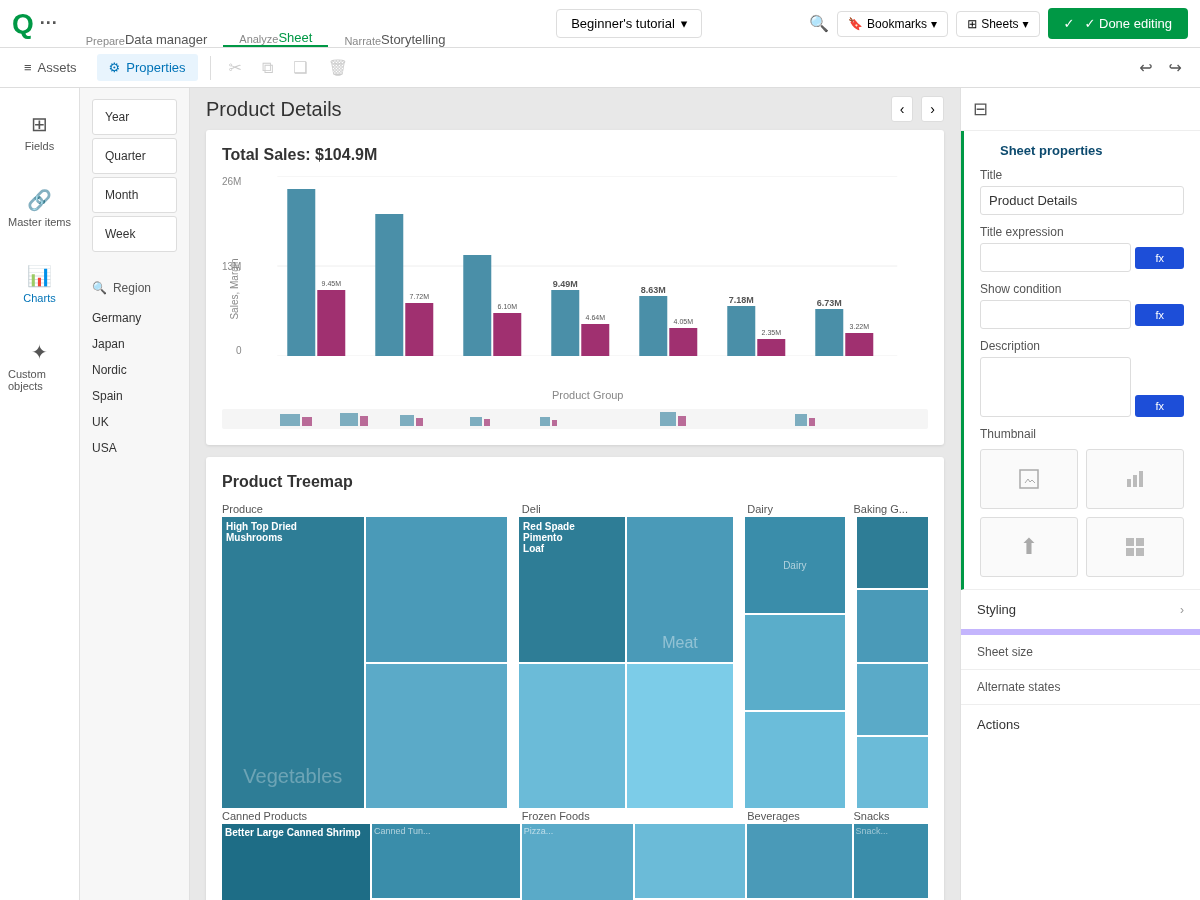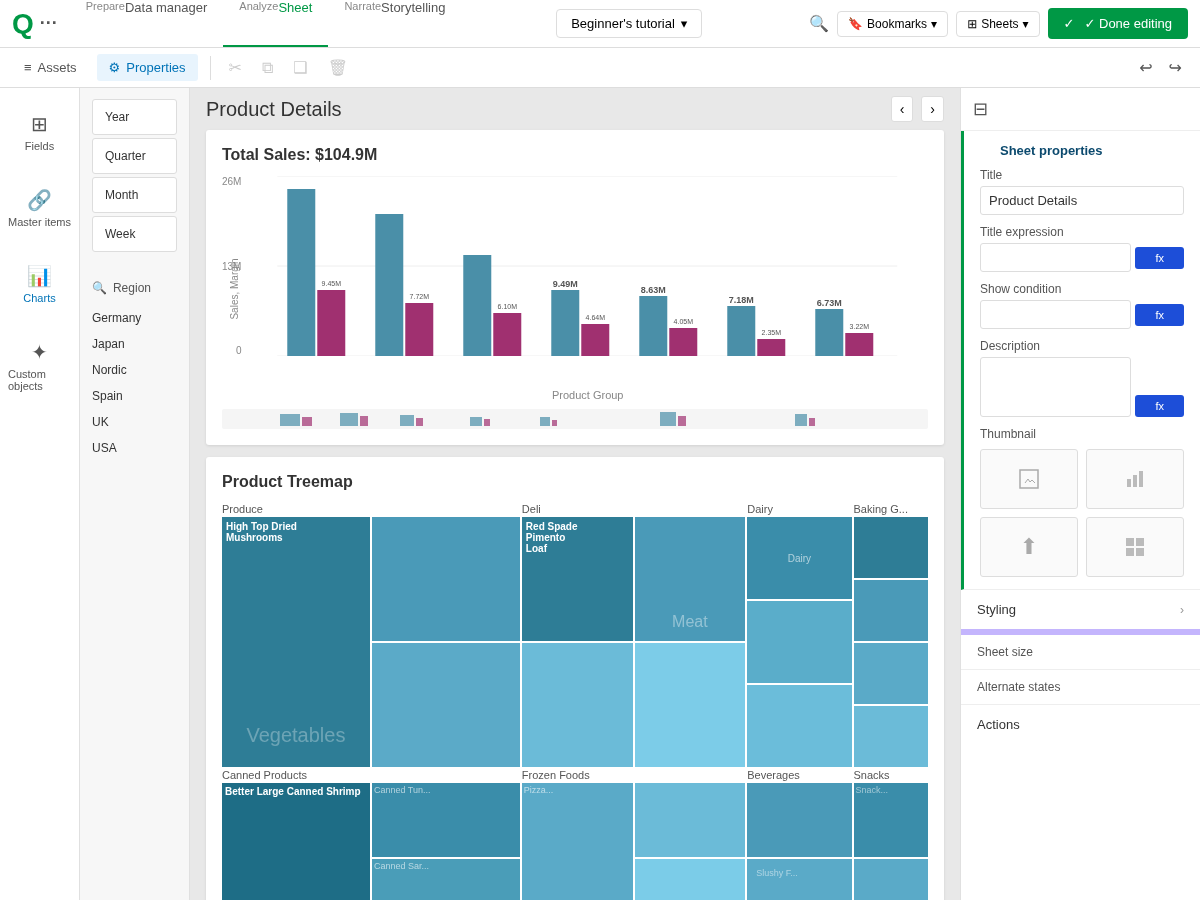--- a/index.html
+++ b/index.html
@@ -8,21 +8,21 @@
     
     .top-nav {
       display: flex; align-items: center; height: 48px;
       background: #fff; border-bottom: 1px solid #ddd;
     }
     .qlik-logo {
       display: flex; align-items: center; gap: 6px;
       padding: 0 12px; font-size: 22px; font-weight: bold; color: #009845;
     }
     .nav-group {
-      display: flex; align-items: flex-start; height: 100%; padding: 0 16px;
+      display: flex; align-items: flex-end; height: 100%; padding: 0 16px;
       cursor: pointer; position: relative; font-size: 12px; color: #555;
     }
     .nav-group .nav-top { font-size: 11px; color: #888; }
     .nav-group .nav-main { font-size: 13px; font-weight: 500; }
     .nav-group.active { border-bottom: 2px solid #009845; }
     .nav-group.active .nav-main { color: #009845; }
     .nav-center { flex: 1; display: flex; justify-content: center; }
     .tutorial-btn {
       display: flex; align-items: center; gap: 6px; padding: 6px 14px;
       border: 1px solid #ddd; border-radius: 4px; cursor: pointer;
@@ -398,21 +398,21 @@
       <div class="chart-box">
         <div class="chart-title">Product Treemap</div>
 
         <div style="display:grid;grid-template-columns:2fr 1.5fr 0.7fr 0.5fr;gap:2px;margin-bottom:2px">
           <div style="font-size:11px;color:#555">Produce</div>
           <div style="font-size:11px;color:#555">Deli</div>
           <div style="font-size:11px;color:#555">Dairy</div>
           <div style="font-size:11px;color:#555">Baking G...</div>
         </div>
 
-        <div style="display:grid;grid-template-columns:2fr 1.5fr 0.7fr 0.5fr;gap:2px;height:250px">
+        <div style="display:grid;grid-template-columns:2fr 1.5fr 0.7fr 0.5fr;gap:12px;height:291px">
 
           <div style="position:relative;overflow:hidden">
             <div style="display:grid;grid-template-columns:1fr 1fr;grid-template-rows:1fr 1fr;height:100%;gap:2px">
               <div style="background:#2e7d96;position:relative;overflow:hidden;grid-row:1/3;cursor:pointer">
                 <div style="font-size:10px;color:#fff;padding:4px;font-weight:600;position:absolute;top:0;left:0">High Top Dried<br>Mushrooms</div>
                 <div style="font-size:20px;color:rgba(255,255,255,0.3);position:absolute;bottom:20px;left:50%;transform:translateX(-50%);white-space:nowrap">Vegetables</div>
               </div>
               <div style="background:#4a9ab8;cursor:pointer"></div>
               <div style="background:#5baac8;cursor:pointer"></div>
             </div>

